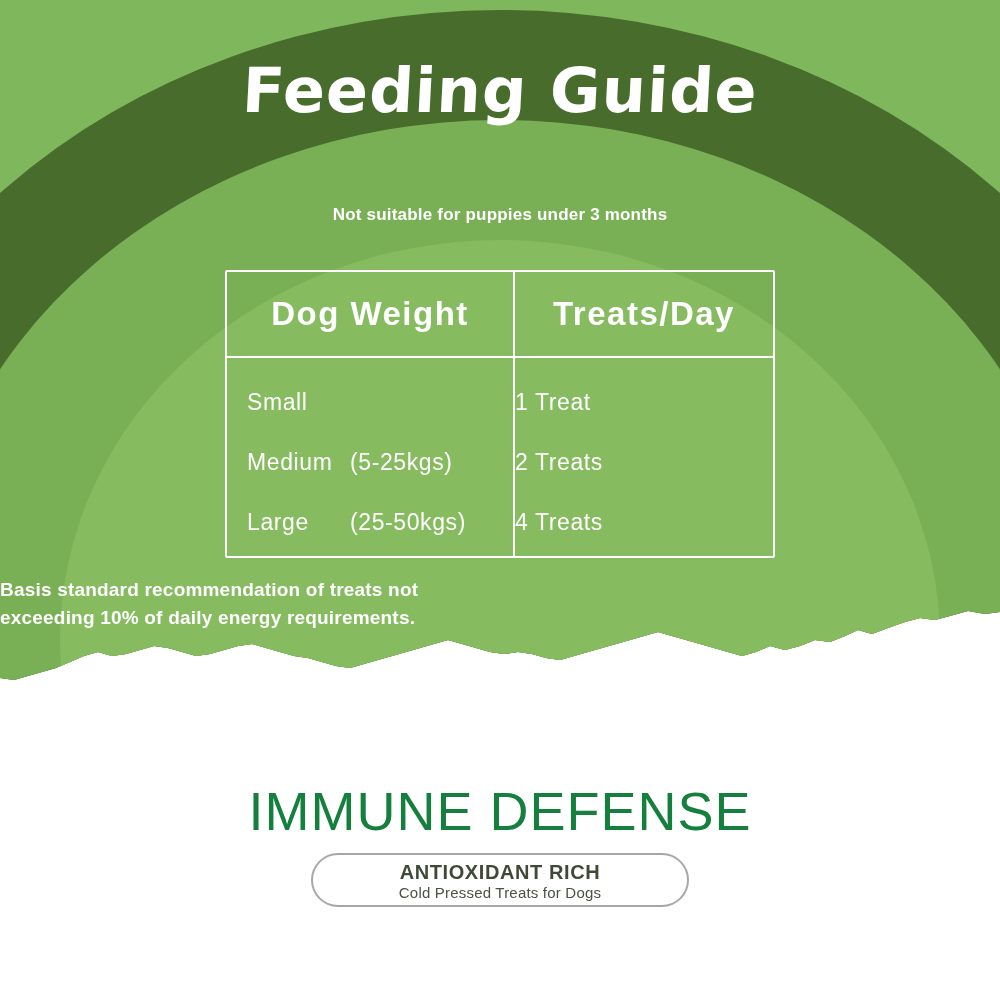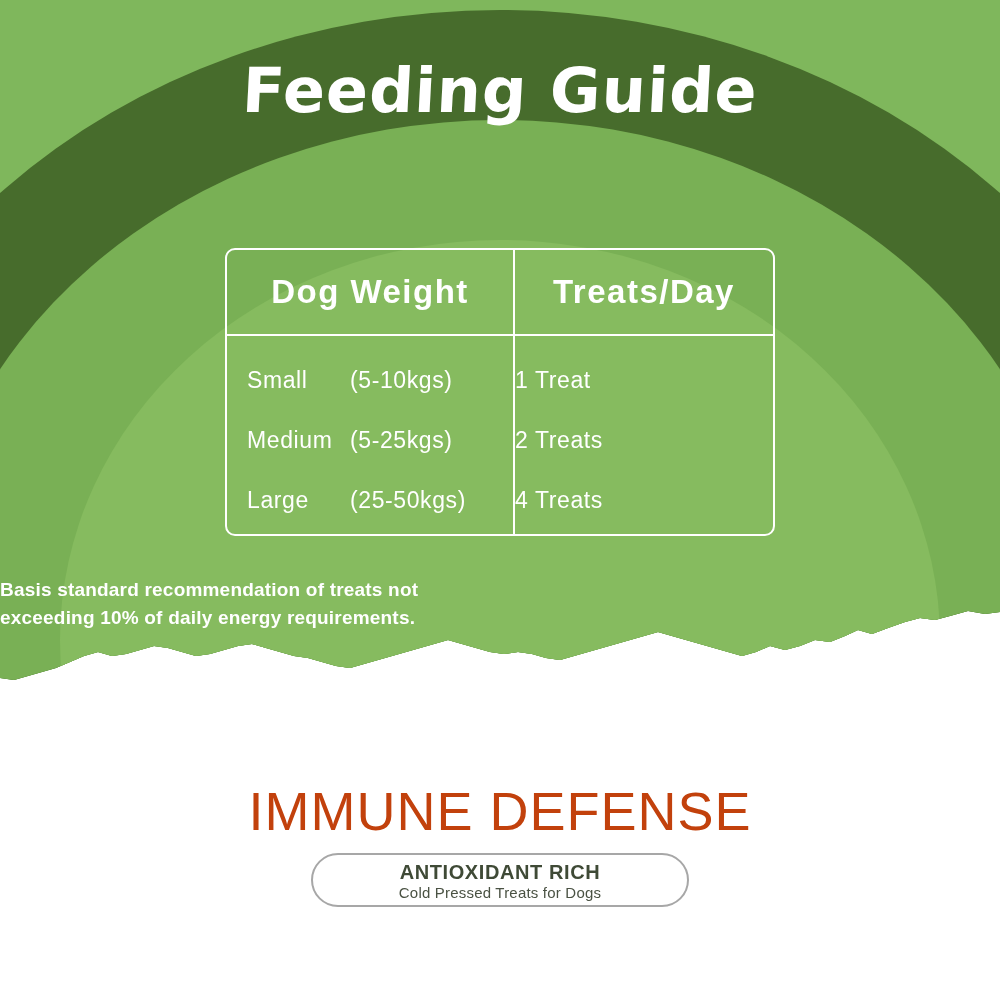--- a/index.html
+++ b/index.html
@@ -71,25 +71,25 @@
     font-family: "Liberation Sans", sans-serif;
     font-size: 17px;
     font-weight: bold;
     letter-spacing: 0.2px;
   }
 
   
   .table-wrap {
     position: absolute;
     left: 225px;
-    top: 248px;
+    top: 270px;
     width: 550px;
     height: 288px;
     border: 2px solid #ffffff;
-    border-radius: 10px;
+    border-radius: 2px;
     box-sizing: border-box;
   }
   .table-grid {
     position: absolute;
     inset: 0;
   }
   
   .hdiv {
     position: absolute;
     left: 0;
@@ -192,21 +192,21 @@
     width: 1000px;
     height: 300px;
     z-index: 5;
   }
   .brand-title {
     position: absolute;
     left: 0;
     top: 84px;
     width: 1000px;
     text-align: center;
-    color: #c2410c;
+    color: #15803d;
     font-family: "Liberation Sans", sans-serif;
     font-size: 54px;
     font-weight: 400;
     letter-spacing: 1px;
     line-height: 1;
   }
   .brand-pill {
     position: absolute;
     left: 311px;
     top: 153px;
@@ -273,35 +273,35 @@
 
         <ellipse cx="500" cy="640" rx="440" ry="400" fill="#86bb5f"></ellipse>
       </g>
     </svg>
   </div>
 
   <div class="green-content">
 
     <div class="title">Feeding Guide</div>
 
+    <div class="subtitle">Not suitable for puppies under 3 months</div>
 
     <div class="table-wrap">
       <div class="table-grid">
         <div class="hdiv"></div>
         <div class="vdiv"></div>
 
         <div class="th c1">Dog Weight</div>
         <div class="th c2">Treats/Day</div>
 
         <div class="tbody">
 
           <div class="trow r0">
             <div class="cell-weight">
               <span class="size">Small</span>
-              <span class="range">(5-10kgs)</span>
             </div>
             <div class="cell-treats">1 Treat</div>
           </div>
 
           <div class="trow r1">
             <div class="cell-weight">
               <span class="size">Medium</span>
               <span class="range">(5-25kgs)</span>
             </div>
             <div class="cell-treats">2 Treats</div>

